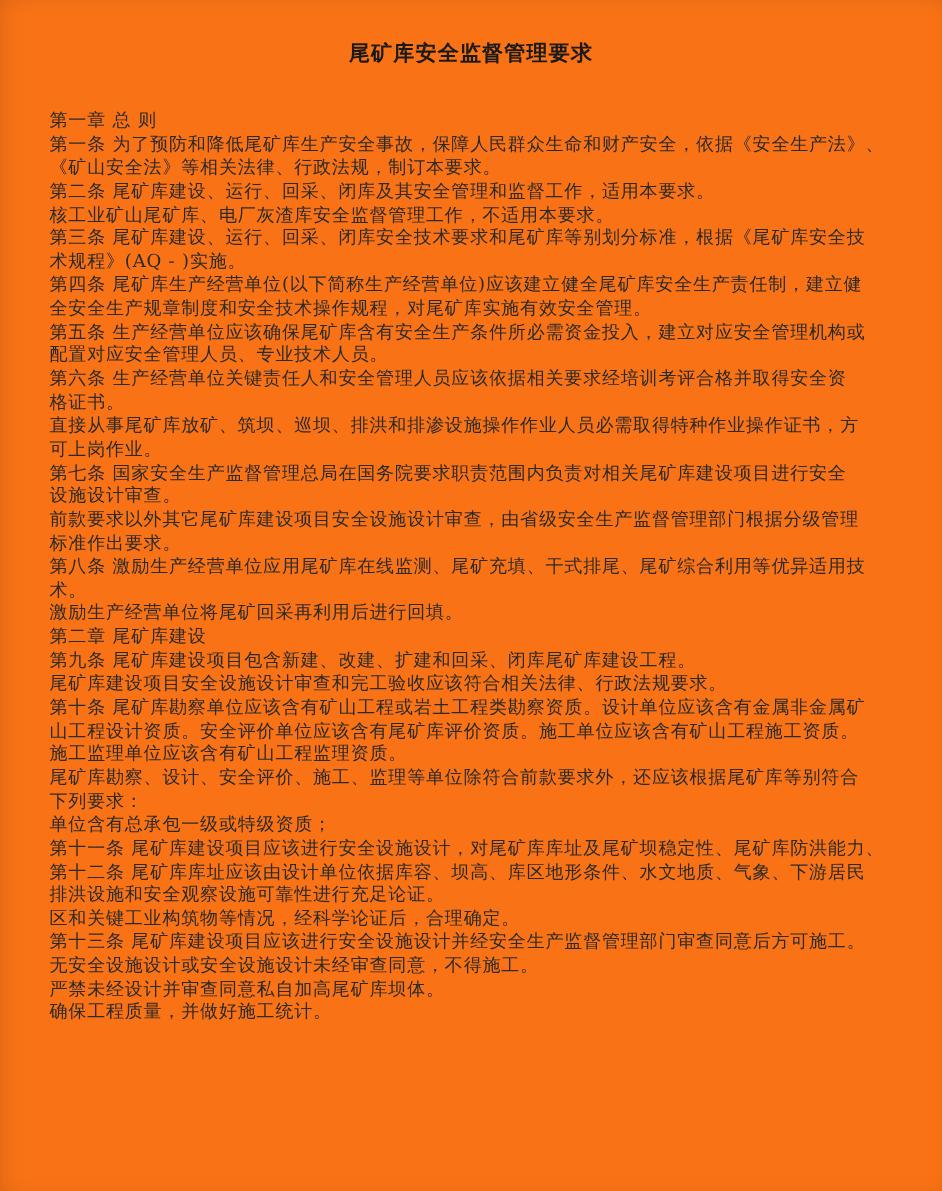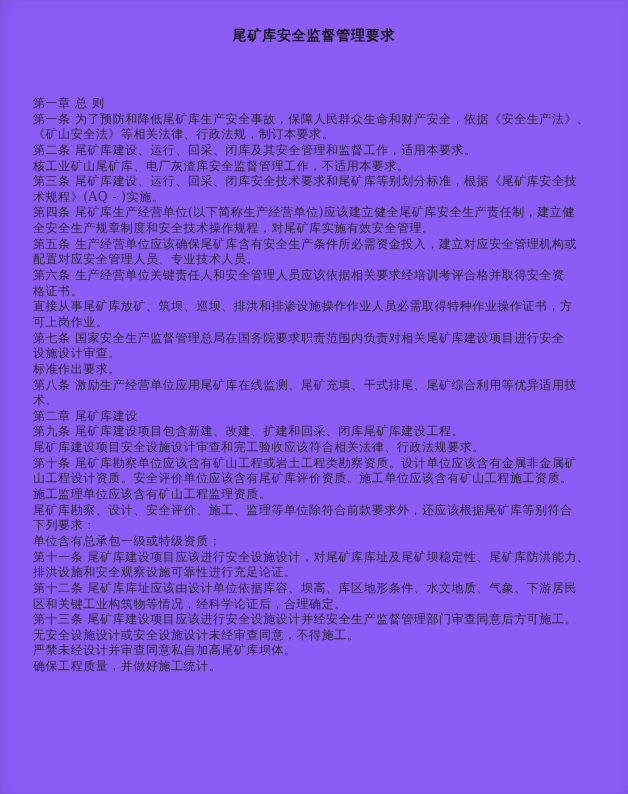--- a/index.html
+++ b/index.html
@@ -4,21 +4,21 @@
 <style>
   html, body {
     margin: 0;
     padding: 0;
     background: #ffffff;
   }
   .page {
     position: relative;
     width: 628px;
     height: 794px;
-    background: #8b5cf6;
+    background: #f97316;
     overflow: hidden;
     box-shadow: inset 14px 0 16px -12px rgba(0,0,0,0.10),
                 inset 0 10px 14px -10px rgba(0,0,0,0.07),
                 inset -10px 0 14px -12px rgba(0,0,0,0.06),
                 inset 0 -10px 14px -12px rgba(0,0,0,0.06);
     font-family: "DejaVu Serif", "Liberation Serif", serif;
     color: #222222;
   }
   .doc-title {
     position: absolute;
@@ -36,21 +36,21 @@
     position: absolute;
     top: 61px;
     left: 83px;
     font-size: 12px;
     letter-spacing: 0.6px;
     white-space: nowrap;
     color: #2a2a2a;
   }
   .doc-body {
     position: absolute;
-    top: 96px;
+    top: 73px;
     left: 33px;
     width: 570px;
   }
   .doc-line {
     height: 15.65px;
     line-height: 15.65px;
     font-size: 12px;
     letter-spacing: 0.55px;
     white-space: nowrap;
     color: #2a2a2a;
@@ -72,34 +72,36 @@
     <div class="doc-line">第四条 尾矿库生产经营单位(以下简称生产经营单位)应该建立健全尾矿库安全生产责任制，建立健</div>
     <div class="doc-line">全安全生产规章制度和安全技术操作规程，对尾矿库实施有效安全管理。</div>
     <div class="doc-line">第五条 生产经营单位应该确保尾矿库含有安全生产条件所必需资金投入，建立对应安全管理机构或</div>
     <div class="doc-line">配置对应安全管理人员、专业技术人员。</div>
     <div class="doc-line">第六条 生产经营单位关键责任人和安全管理人员应该依据相关要求经培训考评合格并取得安全资</div>
     <div class="doc-line">格证书。</div>
     <div class="doc-line">直接从事尾矿库放矿、筑坝、巡坝、排洪和排渗设施操作作业人员必需取得特种作业操作证书，方</div>
     <div class="doc-line">可上岗作业。</div>
     <div class="doc-line">第七条 国家安全生产监督管理总局在国务院要求职责范围内负责对相关尾矿库建设项目进行安全</div>
     <div class="doc-line">设施设计审查。</div>
+    <div class="doc-line">前款要求以外其它尾矿库建设项目安全设施设计审查，由省级安全生产监督管理部门根据分级管理</div>
     <div class="doc-line">标准作出要求。</div>
     <div class="doc-line">第八条 激励生产经营单位应用尾矿库在线监测、尾矿充填、干式排尾、尾矿综合利用等优异适用技</div>
     <div class="doc-line">术。</div>
+    <div class="doc-line">激励生产经营单位将尾矿回采再利用后进行回填。</div>
     <div class="doc-line">第二章 尾矿库建设</div>
     <div class="doc-line">第九条 尾矿库建设项目包含新建、改建、扩建和回采、闭库尾矿库建设工程。</div>
     <div class="doc-line">尾矿库建设项目安全设施设计审查和完工验收应该符合相关法律、行政法规要求。</div>
     <div class="doc-line">第十条 尾矿库勘察单位应该含有矿山工程或岩土工程类勘察资质。设计单位应该含有金属非金属矿</div>
     <div class="doc-line">山工程设计资质。安全评价单位应该含有尾矿库评价资质。施工单位应该含有矿山工程施工资质。</div>
     <div class="doc-line">施工监理单位应该含有矿山工程监理资质。</div>
     <div class="doc-line">尾矿库勘察、设计、安全评价、施工、监理等单位除符合前款要求外，还应该根据尾矿库等别符合</div>
     <div class="doc-line">下列要求：</div>
     <div class="doc-line">单位含有总承包一级或特级资质；</div>
     <div class="doc-line">第十一条 尾矿库建设项目应该进行安全设施设计，对尾矿库库址及尾矿坝稳定性、尾矿库防洪能力、</div>
+    <div class="doc-line">第十二条 尾矿库库址应该由设计单位依据库容、坝高、库区地形条件、水文地质、气象、下游居民</div>
     <div class="doc-line">排洪设施和安全观察设施可靠性进行充足论证。</div>
-    <div class="doc-line">第十二条 尾矿库库址应该由设计单位依据库容、坝高、库区地形条件、水文地质、气象、下游居民</div>
     <div class="doc-line">区和关键工业构筑物等情况，经科学论证后，合理确定。</div>
     <div class="doc-line">第十三条 尾矿库建设项目应该进行安全设施设计并经安全生产监督管理部门审查同意后方可施工。</div>
     <div class="doc-line">无安全设施设计或安全设施设计未经审查同意，不得施工。</div>
     <div class="doc-line">严禁未经设计并审查同意私自加高尾矿库坝体。</div>
     <div class="doc-line">确保工程质量，并做好施工统计。</div>
   </div>
 </div>
 
 </body></html>

